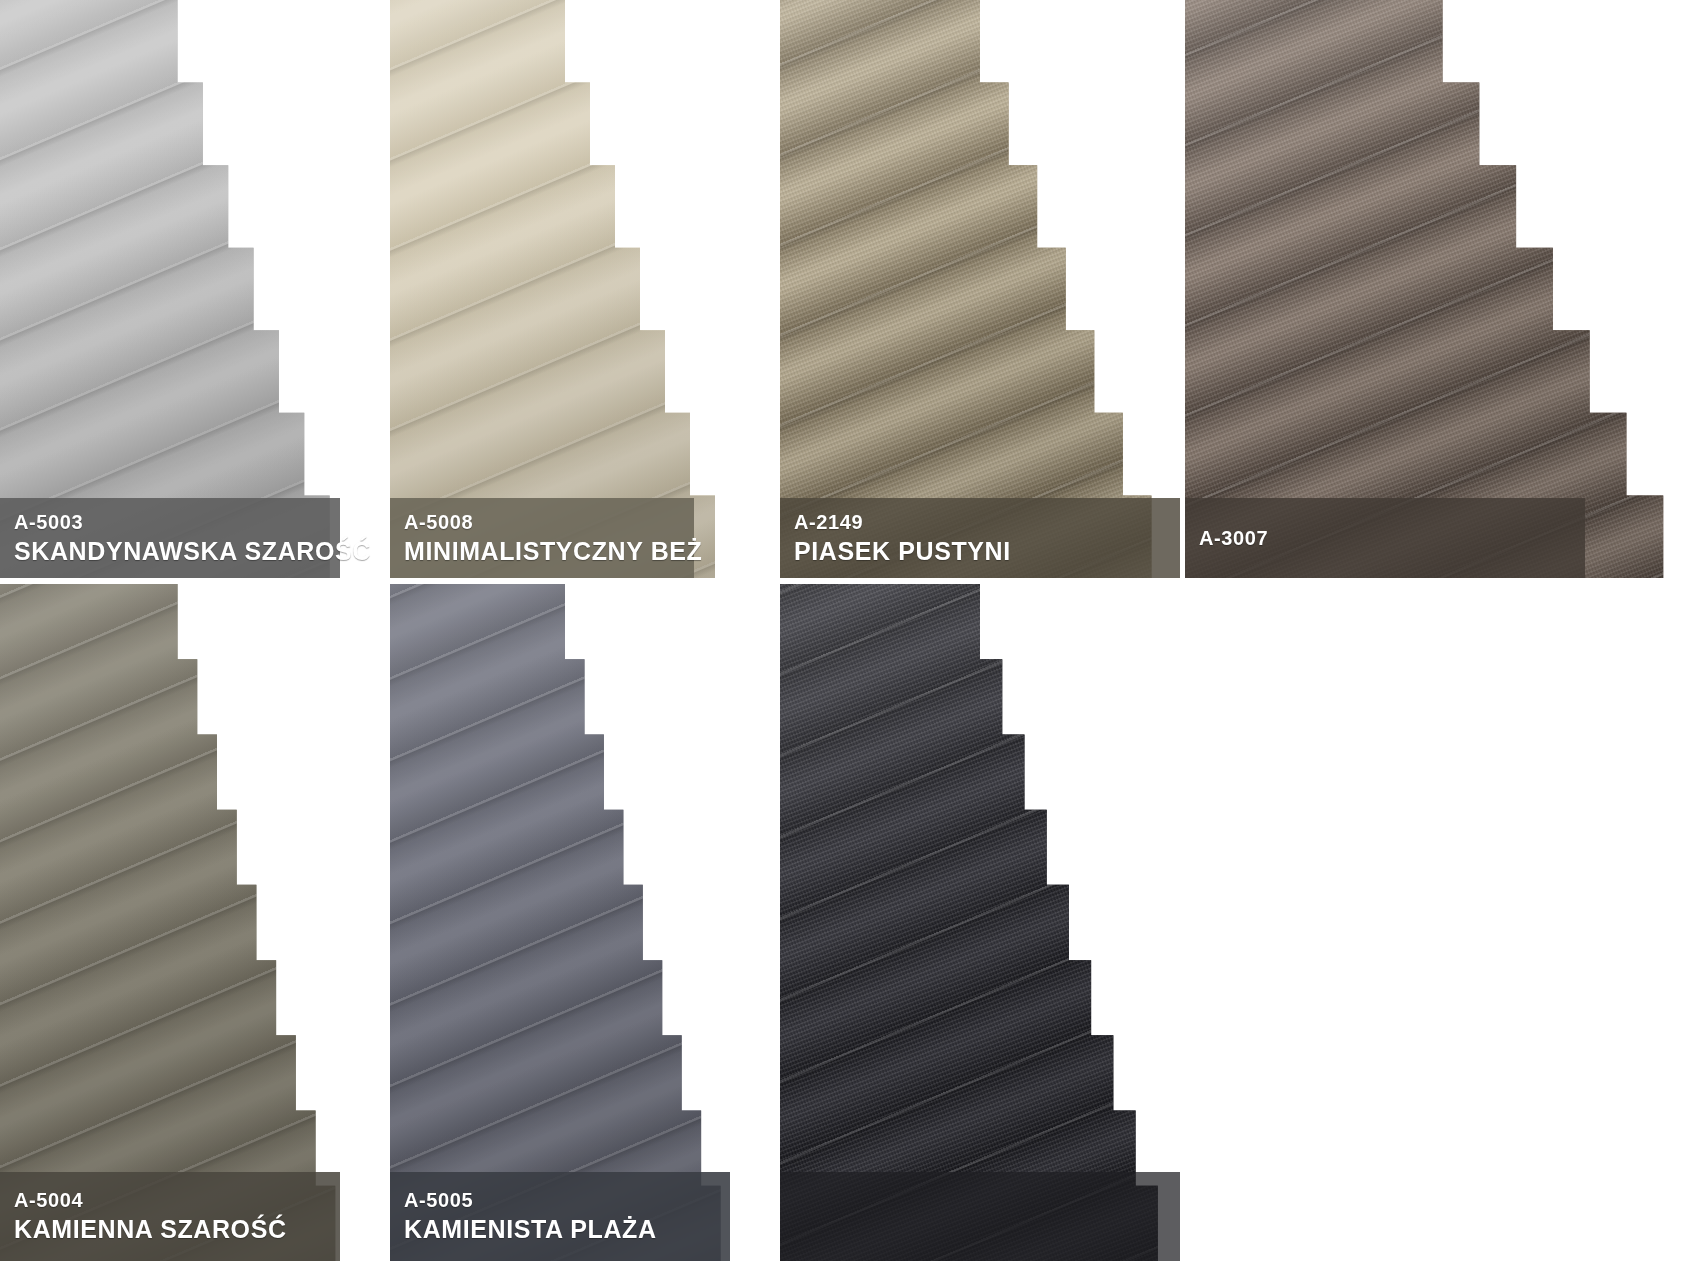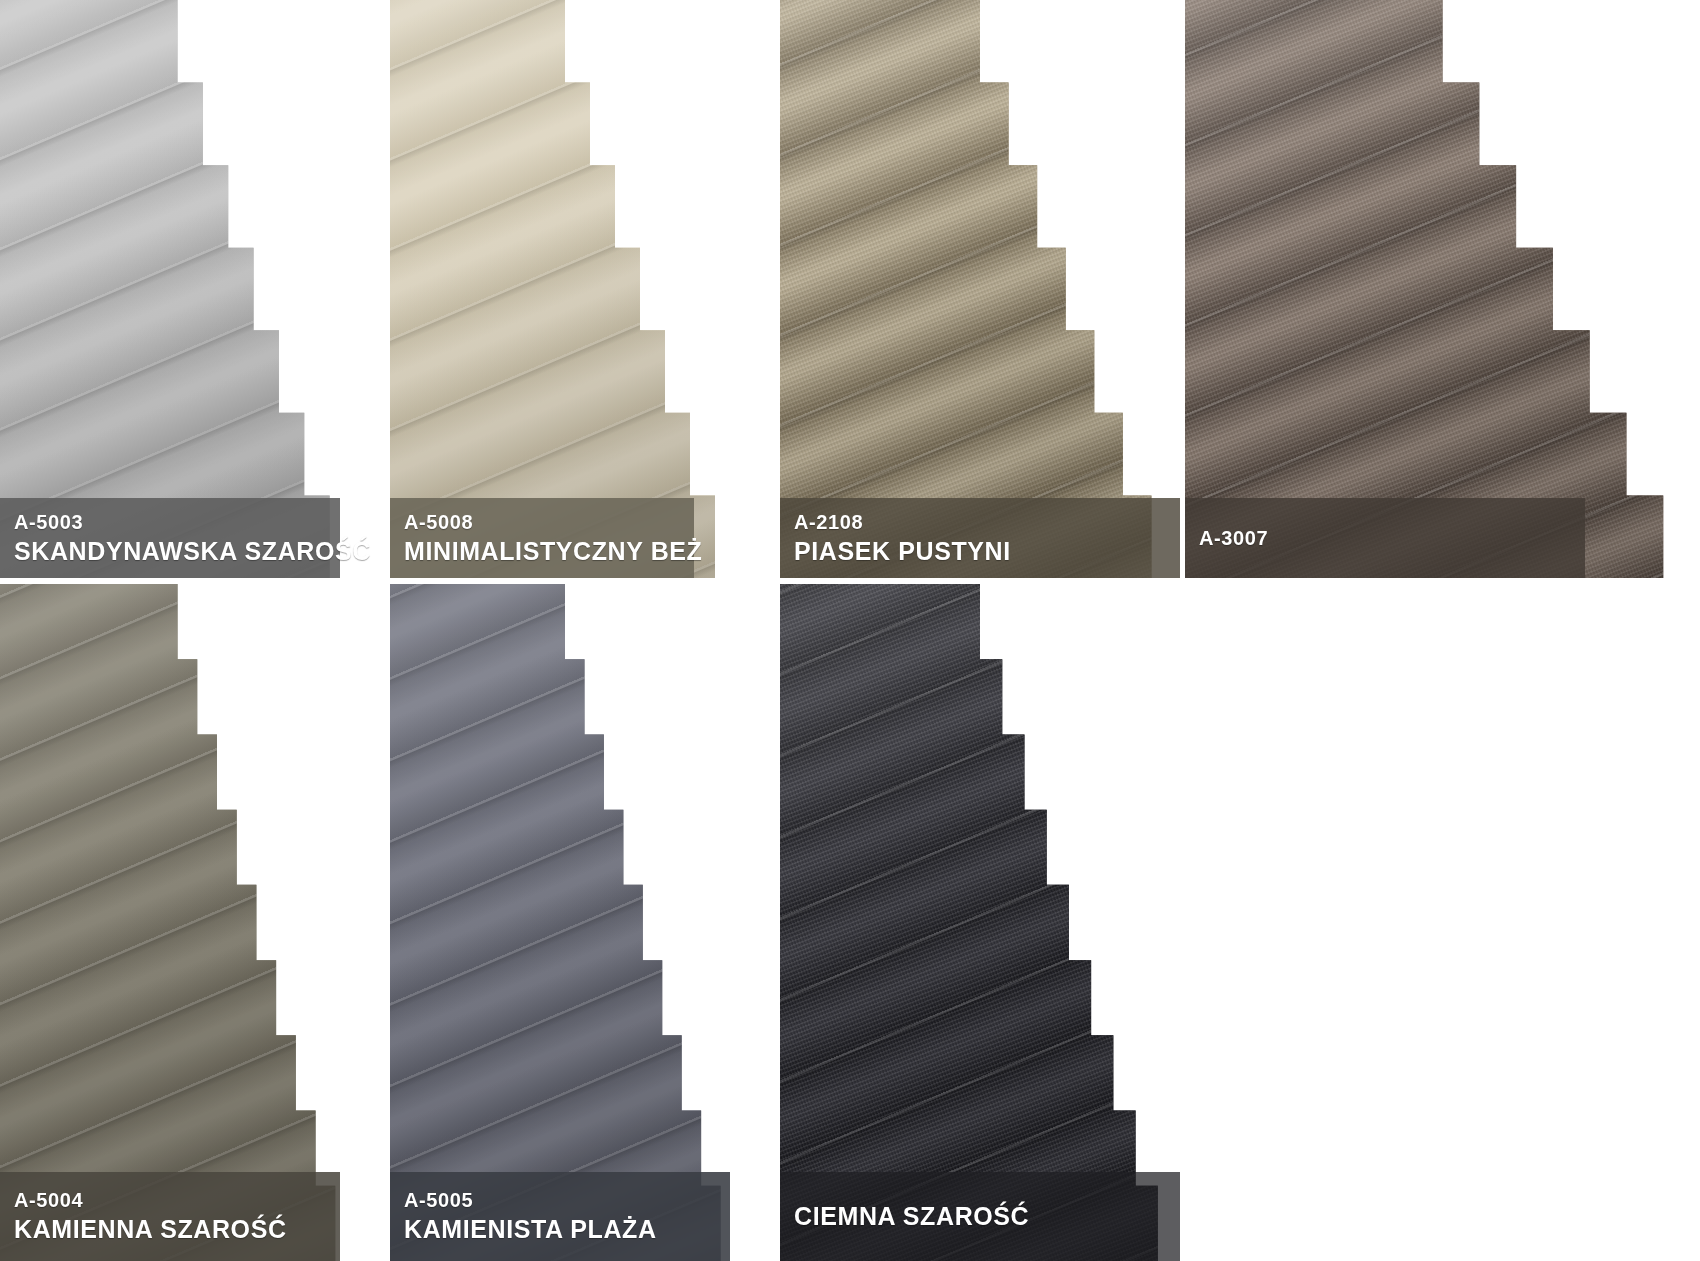--- a/index.html
+++ b/index.html
@@ -96,21 +96,21 @@
     <div class="tile" style="left: 780px; top: 0px; width: 400px; height: 578px;">
       <div class="blind" style="clip-path: polygon(0% 0%, 50% 0%, 50% 14.29%, 57.14% 14.29%, 57.14% 28.57%, 64.29% 28.57%, 64.29% 42.86%, 71.43% 42.86%, 71.43% 57.14%, 78.57% 57.14%, 78.57% 71.43%, 85.71% 71.43%, 85.71% 85.71%, 92.86% 85.71%, 92.86% 100%, 100% 100%, 100% 100%, 0% 100%);">
         <div class="blind-base" style="background: rgb(155, 142, 116);"></div>
         <div class="pleats" style="background: repeating-linear-gradient(157deg, rgb(125, 113, 89) 0px, rgb(185, 173, 146) 35px, rgb(185, 173, 146) 43px, rgb(125, 113, 89) 83px);"></div>
         <div class="pleats" style="background: repeating-linear-gradient(157deg, rgba(255, 255, 255, 0.16) 0px, rgba(255, 255, 255, 0.16) 2px, rgba(0, 0, 0, 0.1) 3px, rgba(0, 0, 0, 0) 9px, rgba(0, 0, 0, 0) 83px);"></div>
         <div class="weave" style="background: repeating-linear-gradient(159deg, rgba(255, 255, 255, 0.086) 0px, rgba(255, 255, 255, 0.086) 1px, rgba(0, 0, 0, 0.075) 2px, rgba(0, 0, 0, 0) 4px), repeating-linear-gradient(69deg, rgba(255, 255, 255, 0.05) 0px, rgba(255, 255, 255, 0.05) 1px, rgba(0, 0, 0, 0.05) 2px, rgba(0, 0, 0, 0) 3px); opacity: 0.95;"></div>
         <div class="sheen" style="background: linear-gradient(157deg, rgba(255, 255, 255, 0.14) 0%, rgba(255, 255, 255, 0.03) 34%, rgba(0, 0, 0, 0.07) 62%, rgba(0, 0, 0, 0.16) 100%);"></div>
       </div>
     </div>
     <div class="label" style="left: 780px; top: 498px; width: 400px; height: 80px; background: rgba(78, 72, 60, 0.82);">
-      <div class="code">A-2108</div>
+      <div class="code">A-2149</div>
       <div class="name">PIASEK PUSTYNI</div>
     </div>
     <div class="tile" style="left: 1185px; top: 0px; width: 515px; height: 578px;">
       <div class="blind" style="clip-path: polygon(0% 0%, 50% 0%, 50% 14.29%, 57.14% 14.29%, 57.14% 28.57%, 64.29% 28.57%, 64.29% 42.86%, 71.43% 42.86%, 71.43% 57.14%, 78.57% 57.14%, 78.57% 71.43%, 85.71% 71.43%, 85.71% 85.71%, 92.86% 85.71%, 92.86% 100%, 100% 100%, 100% 100%, 0% 100%);">
         <div class="blind-base" style="background: rgb(111, 97, 87);"></div>
         <div class="pleats" style="background: repeating-linear-gradient(157deg, rgb(86, 74, 66) 0px, rgb(138, 123, 112) 35px, rgb(138, 123, 112) 43px, rgb(86, 74, 66) 83px);"></div>
         <div class="pleats" style="background: repeating-linear-gradient(157deg, rgba(255, 255, 255, 0.16) 0px, rgba(255, 255, 255, 0.16) 2px, rgba(0, 0, 0, 0.1) 3px, rgba(0, 0, 0, 0) 9px, rgba(0, 0, 0, 0) 83px);"></div>
         <div class="weave" style="background: repeating-linear-gradient(159deg, rgba(255, 255, 255, 0.086) 0px, rgba(255, 255, 255, 0.086) 1px, rgba(0, 0, 0, 0.075) 2px, rgba(0, 0, 0, 0) 4px), repeating-linear-gradient(69deg, rgba(255, 255, 255, 0.05) 0px, rgba(255, 255, 255, 0.05) 1px, rgba(0, 0, 0, 0.05) 2px, rgba(0, 0, 0, 0) 3px); opacity: 0.95;"></div>
         <div class="sheen" style="background: linear-gradient(157deg, rgba(255, 255, 255, 0.14) 0%, rgba(255, 255, 255, 0.03) 34%, rgba(0, 0, 0, 0.07) 62%, rgba(0, 0, 0, 0.16) 100%);"></div>
       </div>
@@ -145,15 +145,14 @@
     <div class="tile" style="left: 780px; top: 584px; width: 400px; height: 677px;">
       <div class="blind" style="clip-path: polygon(0% 0%, 50% 0%, 50% 11.11%, 55.56% 11.11%, 55.56% 22.22%, 61.11% 22.22%, 61.11% 33.33%, 66.67% 33.33%, 66.67% 44.44%, 72.22% 44.44%, 72.22% 55.56%, 77.78% 55.56%, 77.78% 66.67%, 83.33% 66.67%, 83.33% 77.78%, 88.89% 77.78%, 88.89% 88.89%, 94.44% 88.89%, 94.44% 100%, 100% 100%, 100% 100%, 0% 100%);">
         <div class="blind-base" style="background: rgb(38, 38, 44);"></div>
         <div class="pleats" style="background: repeating-linear-gradient(157deg, rgb(27, 27, 32) 0px, rgb(51, 51, 58) 32px, rgb(51, 51, 58) 39px, rgb(27, 27, 32) 75px);"></div>
         <div class="pleats" style="background: repeating-linear-gradient(157deg, rgba(255, 255, 255, 0.16) 0px, rgba(255, 255, 255, 0.16) 2px, rgba(0, 0, 0, 0.1) 3px, rgba(0, 0, 0, 0) 9px, rgba(0, 0, 0, 0) 75px);"></div>
         <div class="weave" style="background: repeating-linear-gradient(159deg, rgba(255, 255, 255, 0.086) 0px, rgba(255, 255, 255, 0.086) 1px, rgba(0, 0, 0, 0.075) 2px, rgba(0, 0, 0, 0) 4px), repeating-linear-gradient(69deg, rgba(255, 255, 255, 0.05) 0px, rgba(255, 255, 255, 0.05) 1px, rgba(0, 0, 0, 0.05) 2px, rgba(0, 0, 0, 0) 3px); opacity: 0.95;"></div>
         <div class="sheen" style="background: linear-gradient(157deg, rgba(255, 255, 255, 0.14) 0%, rgba(255, 255, 255, 0.03) 34%, rgba(0, 0, 0, 0.07) 62%, rgba(0, 0, 0, 0.16) 100%);"></div>
       </div>
     </div>
     <div class="label" style="left: 780px; top: 1172px; width: 400px; height: 89px; background: rgba(30, 30, 34, 0.72);">
-      <div class="name">CIEMNA SZAROŚĆ</div>
     </div>
   </div>
 
 </body></html>

